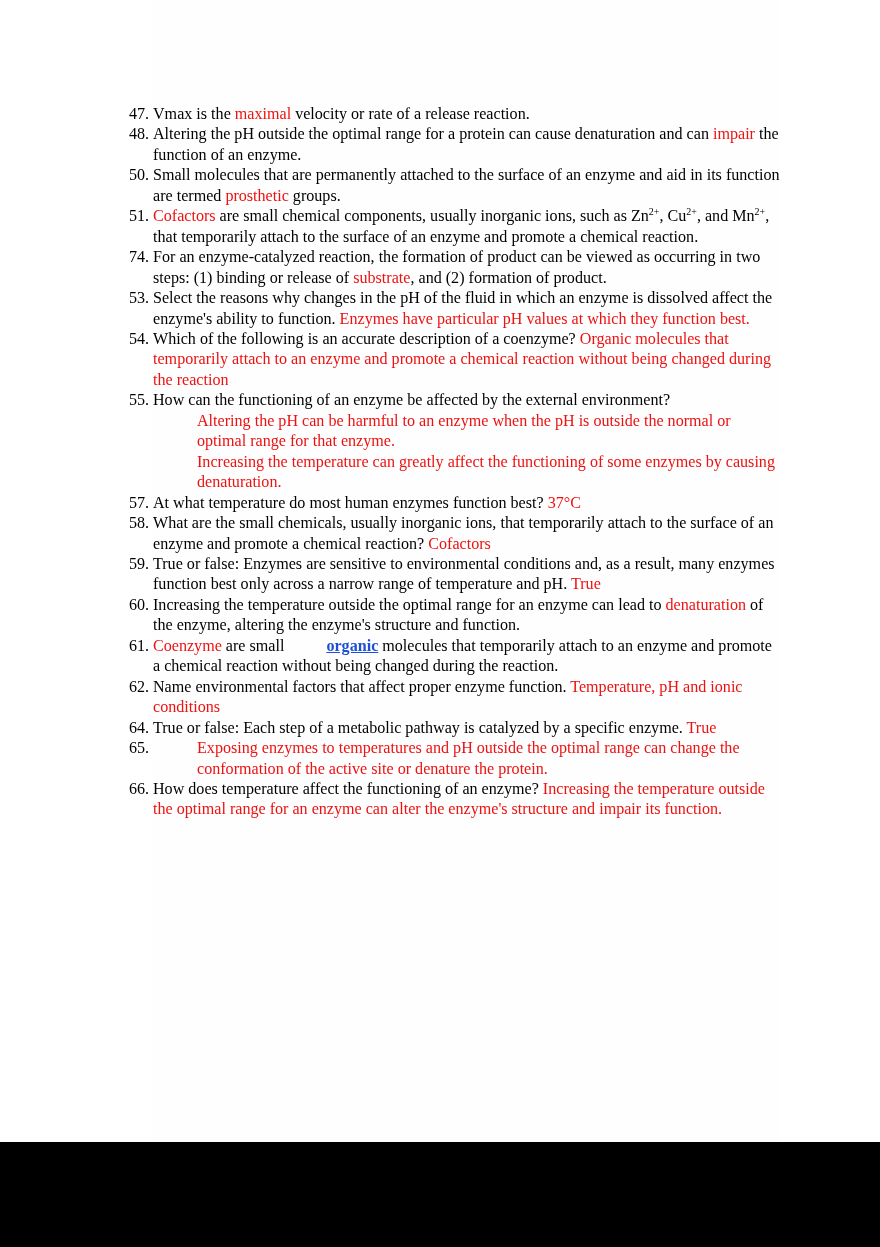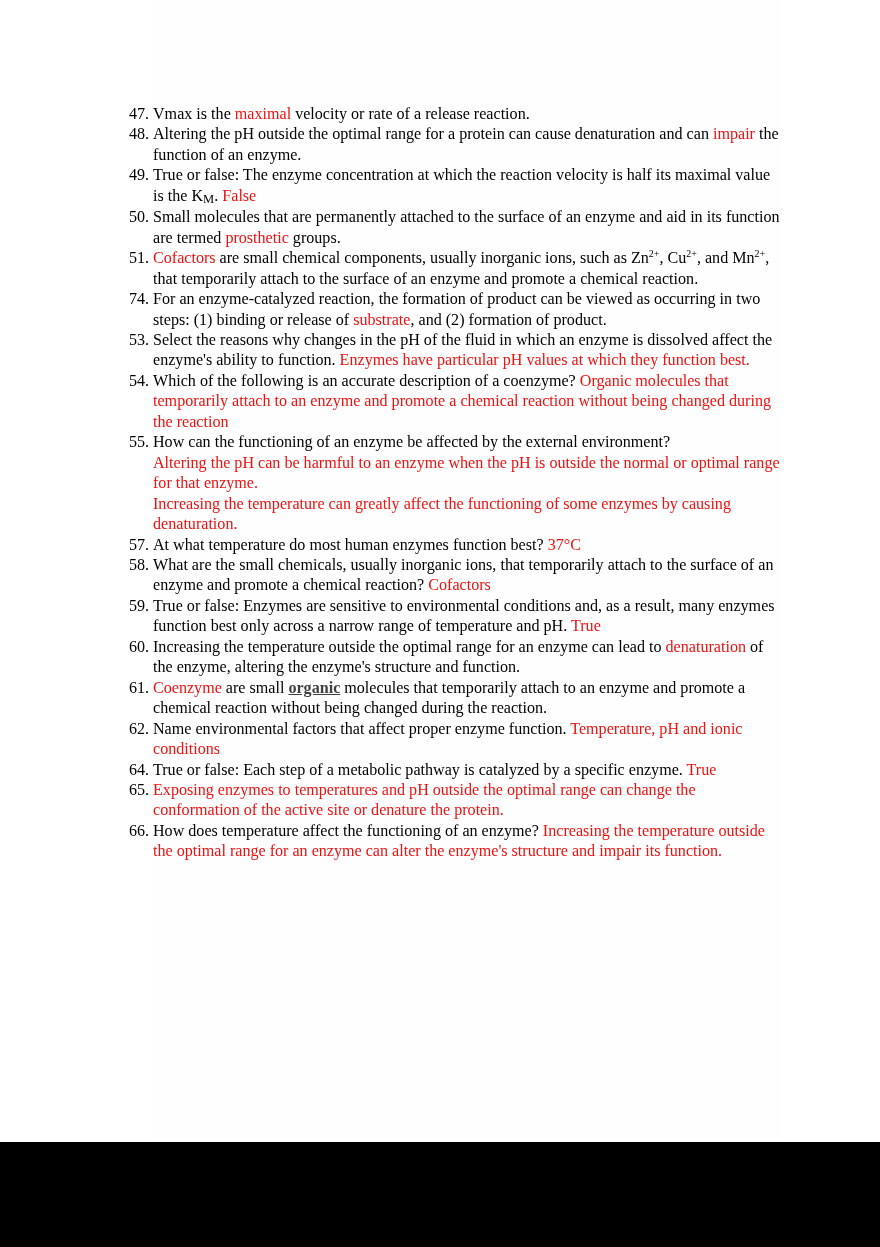--- a/index.html
+++ b/index.html
@@ -51,25 +51,25 @@
     width: 21px;
     text-align: right;
     font-size: 16.1px;
     line-height: 20.45px;
     color: #000000;
   }
   
   li.extra-gap { padding-left: 29px; }
   .body { display: block; }
   .r { color: #ee1111; }
-  .b-u { font-weight: bold; text-decoration: underline; color: #404040; }
+  .b-u { font-weight: bold; text-decoration: underline; color: #1d4ed8; margin-left: 38px; }
   sup { font-size: 0.62em; vertical-align: super; line-height: 0; }
   .km-sub { font-size: 0.78em; vertical-align: baseline; position: relative; top: 2px; }
   
-  .ansbreak { display: block; }
+  .ansbreak { display: block; margin-left: 44px; }
   #bottom-bar {
     position: absolute;
     left: 0;
     top: 1142px;
     width: 880px;
     height: 105px;
     background: #000000;
   }
 </style>
 </head>
@@ -80,24 +80,20 @@
 
   <div id="content">
     <ol class="qlist" id="question-list">
         <li>
           <span class="num">47.</span>
           <span class="body"><span>Vmax is the </span><span class="r">maximal</span><span> velocity or rate of a release reaction.</span></span>
         </li>
         <li>
           <span class="num">48.</span>
           <span class="body"><span>Altering the pH outside the optimal range for a protein can cause denaturation and can </span><span class="r">impair</span><span> the function of an enzyme.</span></span>
-        </li>
-        <li>
-          <span class="num">49.</span>
-          <span class="body"><span>True or false: The enzyme concentration at which the reaction velocity is half its maximal value is the K</span><span class="km-sub">M</span><span>. </span><span class="r">False</span></span>
         </li>
         <li>
           <span class="num">50.</span>
           <span class="body"><span>Small molecules that are permanently attached to the surface of an enzyme and aid in its function are termed </span><span class="r">prosthetic</span><span> groups.</span></span>
         </li>
         <li>
           <span class="num">51.</span>
           <span class="body"><span class="r">Cofactors</span><span> are small chemical components, usually inorganic ions, such as Zn</span><sup>2+</sup><span>, Cu</span><sup>2+</sup><span>, and Mn</span><sup>2+</sup><span>, that temporarily attach to the surface of an enzyme and promote a chemical reaction.</span></span>
         </li>
         <li>

